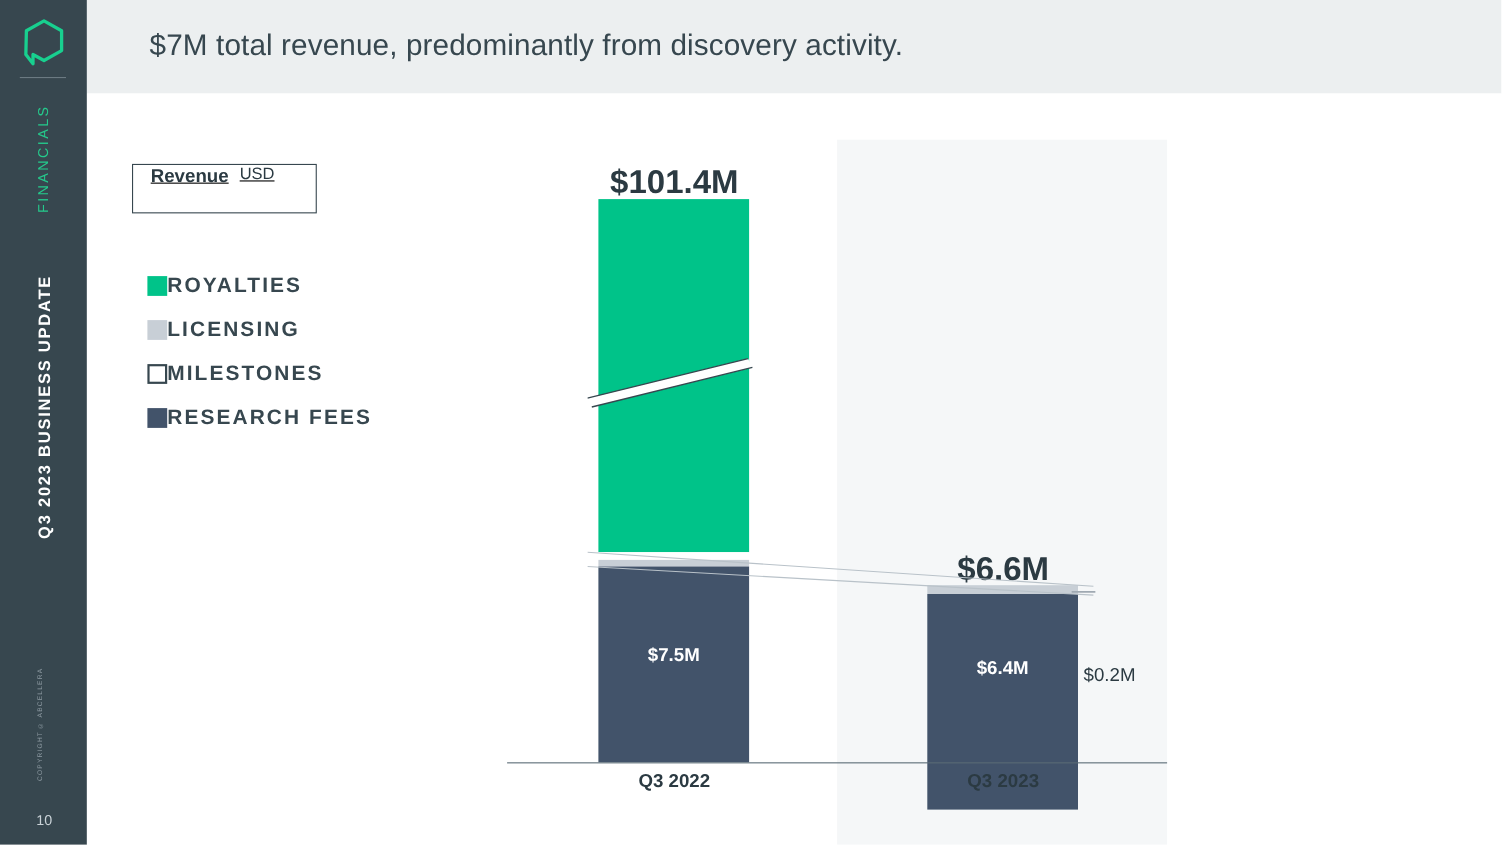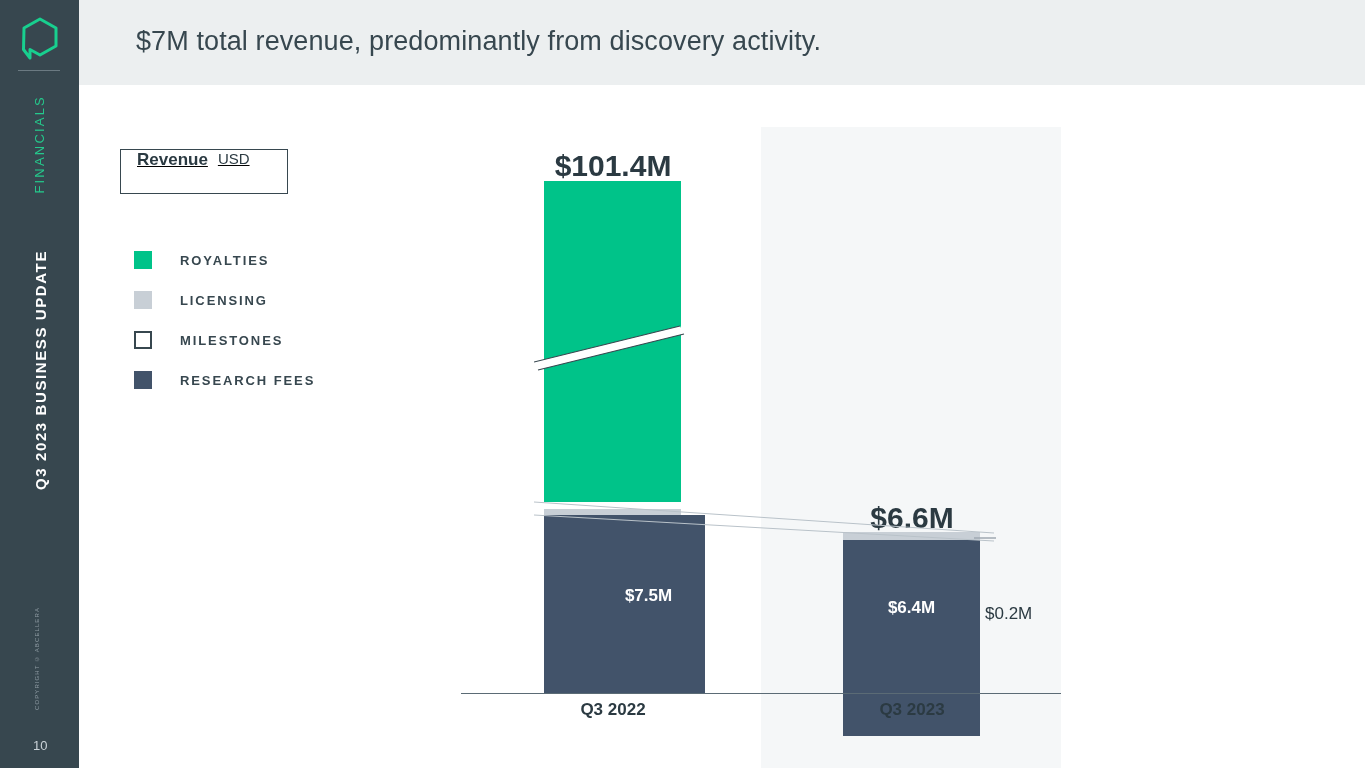--- a/index.html
+++ b/index.html
@@ -95,22 +95,21 @@
   #legend{
     position:absolute;left:55px;top:155px;
   }
   .legend-row{
     display:flex;align-items:center;height:40px;
   }
   .legend-swatch{
     width:18px;height:18px;box-sizing:border-box;flex:0 0 18px;
   }
   .legend-label{
-    margin-left:28px;
-    font-size:13px;font-weight:700;color:#37474f;
+    font-size:19px;font-weight:700;color:#37474f;
     letter-spacing:1.9px;
   }
 
   
   #chart{
     position:absolute;left:0;top:0;width:1286px;height:683px;
   }
   #axis-line{
     position:absolute;left:382px;top:608px;width:600px;height:1px;
     background:#5b6b75;
@@ -215,21 +214,21 @@
     <div class="bar-total" style="left:733px;top:416px;">$6.6M</div>
 
     <div class="bar-group" id="bar-2022">
 
       <div class="bar-seg" style="top:96px;height:321px;width:137px;background:#00c389;"></div>
 
       <div class="bar-seg" style="top:417px;height:7px;width:137px;background:#ffffff;"></div>
 
       <div class="bar-seg" style="top:424px;height:6px;width:137px;background:#c8cfd6;"></div>
 
-      <div class="bar-seg" style="top:430px;height:178px;width:137px;background:#42536a;padding-left:24px;">
+      <div class="bar-seg" style="top:430px;height:178px;width:137px;background:#42536a;">
         <span class="seg-label-in" style="top:71px;">$7.5M</span>
       </div>
     </div>
 
     <div class="bar-group" id="bar-2023">
 
       <div class="bar-seg" style="top:447px;height:8px;width:137px;background:#c8cfd6;"></div>
 
       <div class="bar-seg" style="top:455px;height:196px;width:137px;background:#42536a;">
         <span class="seg-label-in" style="top:58px;">$6.4M</span>

